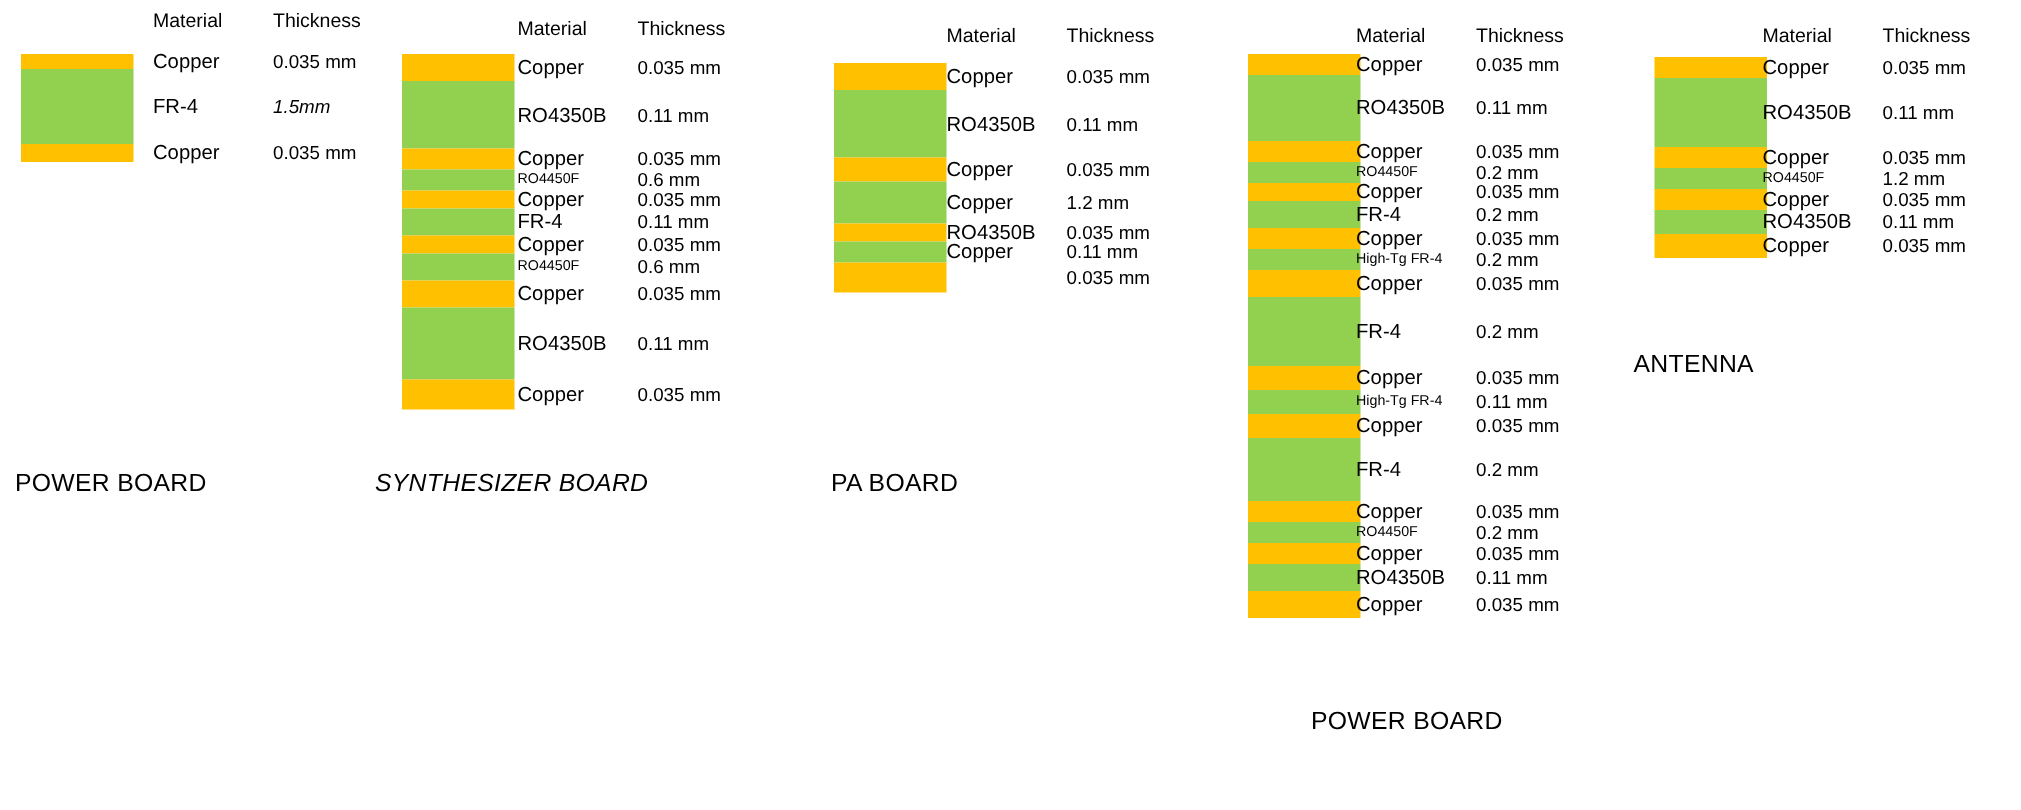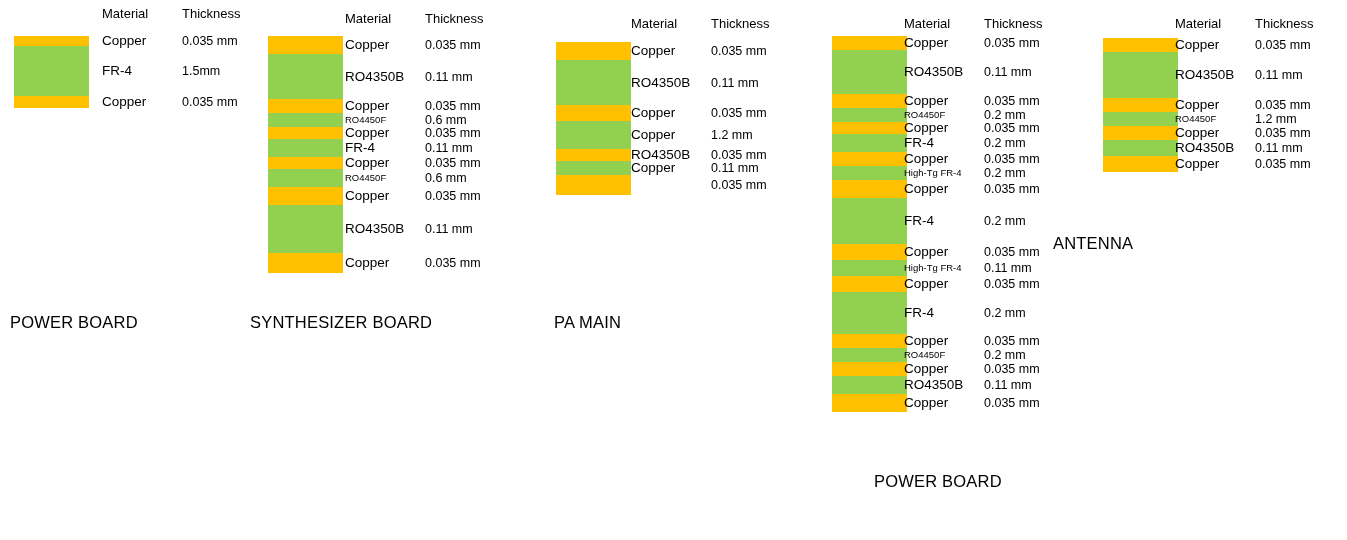--- a/index.html
+++ b/index.html
@@ -81,21 +81,21 @@
       <div class="stack-body" style="height: 72px;">
         <div class="bars" style="width: 75px;">
           <div class="bar" style="height: 10px; background: rgb(255, 192, 0);"></div>
           <div class="bar" style="height: 50px; background: rgb(146, 208, 80);"></div>
           <div class="bar" style="height: 12px; background: rgb(255, 192, 0);"></div>
         </div>
         <div class="labels" style="left: 88px;">
           <div class="lbl" style="left: 0px; top: -2px;">Copper</div>
           <div class="thk" style="left: 80px; top: -1px;">0.035 mm</div>
           <div class="lbl" style="left: 0px; top: 28px;">FR-4</div>
-          <div class="thk" style="left: 80px; top: 29px;">1.5mm</div>
+          <div class="thk" style="left: 80px; top: 29px; font-style: italic;">1.5mm</div>
           <div class="lbl" style="left: 0px; top: 59px;">Copper</div>
           <div class="thk" style="left: 80px; top: 60px;">0.035 mm</div>
         </div>
       </div>
     </div>
     <div class="board-title" style="left: 10px; top: 313px;">POWER BOARD</div>
     <div class="stackup" style="left: 268px; top: 36px;">
       <div class="col-headers" style="position: absolute; left: 0px; top: 0px;">
         <div class="hdr hdr-material" style="left: 77px; top: -25px;">Material</div>
         <div class="hdr hdr-thickness" style="left: 157px; top: -25px;">Thickness</div>
@@ -133,21 +133,21 @@
           <div class="thk" style="left: 80px; top: 136px;">0.6 mm</div>
           <div class="lbl" style="left: 0px; top: 153px;">Copper</div>
           <div class="thk" style="left: 80px; top: 154px;">0.035 mm</div>
           <div class="lbl" style="left: 0px; top: 186px;">RO4350B</div>
           <div class="thk" style="left: 80px; top: 187px;">0.11 mm</div>
           <div class="lbl" style="left: 0px; top: 220px;">Copper</div>
           <div class="thk" style="left: 80px; top: 221px;">0.035 mm</div>
         </div>
       </div>
     </div>
-    <div class="board-title" style="left: 250px; top: 313px;">SYNTHESIZER BOARD</div>
+    <div class="board-title" style="left: 250px; top: 313px; font-style: italic;">SYNTHESIZER BOARD</div>
     <div class="stackup" style="left: 556px; top: 42px;">
       <div class="col-headers" style="position: absolute; left: 0px; top: 0px;">
         <div class="hdr hdr-material" style="left: 75px; top: -26px;">Material</div>
         <div class="hdr hdr-thickness" style="left: 155px; top: -26px;">Thickness</div>
       </div>
       <div class="stack-body" style="height: 153px;">
         <div class="bars" style="width: 75px;">
           <div class="bar" style="height: 18px; background: rgb(255, 192, 0);"></div>
           <div class="bar" style="height: 45px; background: rgb(146, 208, 80);"></div>
           <div class="bar" style="height: 16px; background: rgb(255, 192, 0);"></div>
@@ -166,21 +166,21 @@
           <div class="lbl" style="left: 0px; top: 86px;">Copper</div>
           <div class="thk" style="left: 80px; top: 87px;">1.2 mm</div>
           <div class="lbl" style="left: 0px; top: 106px;">RO4350B</div>
           <div class="thk" style="left: 80px; top: 107px;">0.035 mm</div>
           <div class="lbl" style="left: 0px; top: 119px;">Copper</div>
           <div class="thk" style="left: 80px; top: 120px;">0.11 mm</div>
           <div class="thk" style="left: 80px; top: 137px;">0.035 mm</div>
         </div>
       </div>
     </div>
-    <div class="board-title" style="left: 554px; top: 313px;">PA MAIN</div>
+    <div class="board-title" style="left: 554px; top: 313px;">PA BOARD</div>
     <div class="stackup" style="left: 832px; top: 36px;">
       <div class="col-headers" style="position: absolute; left: 0px; top: 0px;">
         <div class="hdr hdr-material" style="left: 72px; top: -20px;">Material</div>
         <div class="hdr hdr-thickness" style="left: 152px; top: -20px;">Thickness</div>
       </div>
       <div class="stack-body" style="height: 376px;">
         <div class="bars" style="width: 75px;">
           <div class="bar" style="height: 14px; background: rgb(255, 192, 0);"></div>
           <div class="bar" style="height: 44px; background: rgb(146, 208, 80);"></div>
           <div class="bar" style="height: 14px; background: rgb(255, 192, 0);"></div>
@@ -270,14 +270,14 @@
           <div class="thk" style="left: 80px; top: 75px;">1.2 mm</div>
           <div class="lbl" style="left: 0px; top: 88px;">Copper</div>
           <div class="thk" style="left: 80px; top: 89px;">0.035 mm</div>
           <div class="lbl" style="left: 0px; top: 103px;">RO4350B</div>
           <div class="thk" style="left: 80px; top: 104px;">0.11 mm</div>
           <div class="lbl" style="left: 0px; top: 119px;">Copper</div>
           <div class="thk" style="left: 80px; top: 120px;">0.035 mm</div>
         </div>
       </div>
     </div>
-    <div class="board-title" style="left: 1053px; top: 234px;">ANTENNA</div>
+    <div class="board-title" style="left: 1089px; top: 234px;">ANTENNA</div>
   </div>
 
 </body></html>

